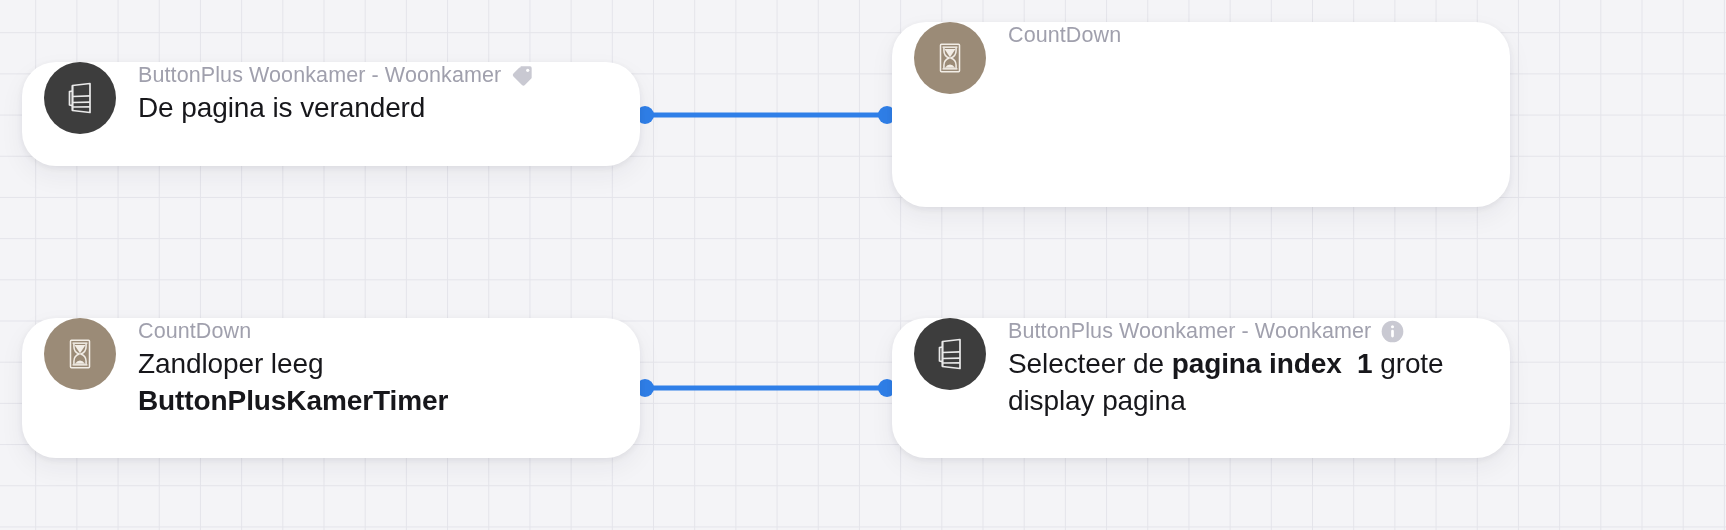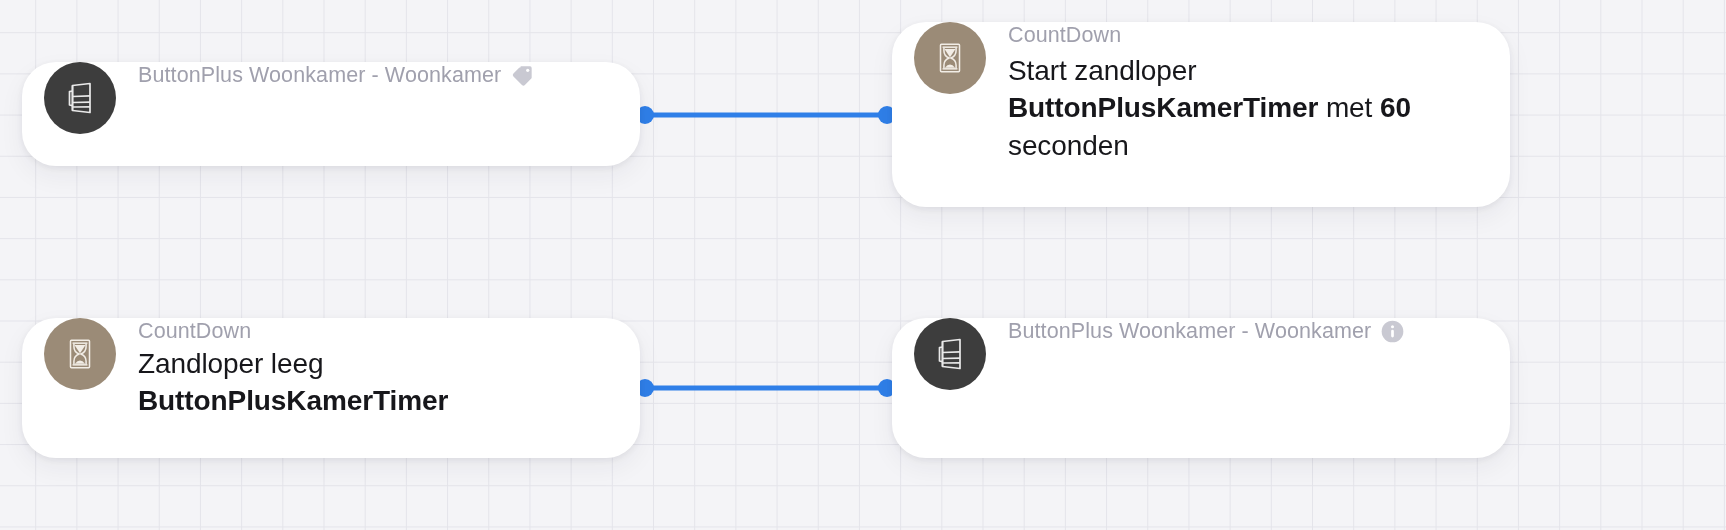--- a/index.html
+++ b/index.html
@@ -161,43 +161,43 @@
       </svg>
     </div>
     <div class="node-body">
       <div class="node-meta">
         <span>ButtonPlus Woonkamer - Woonkamer</span>
         <svg class="tag-icon" viewBox="0 0 24 24" xmlns="http://www.w3.org/2000/svg">
           <path fill="#c9c9d2" d="M10.2 3.2 H19.2 a1.6 1.6 0 0 1 1.6 1.6 V13.8 a2 2 0 0 1 -0.6 1.4 l-5.9 5.9 a2 2 0 0 1 -2.8 0 l-8.2 -8.2 a2 2 0 0 1 0 -2.8 l5.5 -5.5 a2 2 0 0 1 1.4 -0.6 Z"></path>
           <circle cx="17" cy="7" r="1.55" fill="#ffffff"></circle>
         </svg>
       </div>
+      <div class="node-title">
+        <span>De pagina is veranderd</span>
+      </div>
     </div>
   </div>
 
   <div class="node" id="node-action-start-timer">
     <div class="node-avatar avatar-tan">
       <svg class="glyph" width="38" height="38" viewBox="0 0 40 40" xmlns="http://www.w3.org/2000/svg">
         <g fill="none" stroke="#f2ede6" stroke-width="1.6" stroke-linejoin="round">
           <rect x="10" y="5.5" width="20" height="29" rx="1"></rect>
           <path d="M12.2 8.6 H27.8"></path>
           <path d="M12.2 31.4 H27.8"></path>
           <path d="M13.6 9.6 L13.6 12.4 Q13.6 18 19.2 20 Q13.6 22 13.6 27.6 L13.6 30.4"></path>
           <path d="M26.4 9.6 L26.4 12.4 Q26.4 18 20.8 20 Q26.4 22 26.4 27.6 L26.4 30.4"></path>
         </g>
         <path fill="#f2ede6" d="M14.2 10.4 H25.8 L20 19.2 Z"></path>
         <path fill="#f2ede6" d="M14.6 30.2 Q20 23.6 25.4 30.2 Z"></path>
       </svg>
     </div>
     <div class="node-body">
       <div class="node-meta">
         <span>CountDown</span>
-      </div>
-      <div class="node-title">
-        <span>Start zandloper </span><b>ButtonPlusKamerTimer</b><span> met </span><b>60</b><span> seconden</span>
       </div>
     </div>
   </div>
 
   <div class="node" id="node-trigger-timer-finished">
     <div class="node-avatar avatar-tan">
       <svg class="glyph" width="38" height="38" viewBox="0 0 40 40" xmlns="http://www.w3.org/2000/svg">
         <g fill="none" stroke="#f2ede6" stroke-width="1.6" stroke-linejoin="round">
           <rect x="10" y="5.5" width="20" height="29" rx="1"></rect>
           <path d="M12.2 8.6 H27.8"></path>
@@ -234,16 +234,19 @@
     </div>
     <div class="node-body">
       <div class="node-meta">
         <span>ButtonPlus Woonkamer - Woonkamer</span>
         <svg class="info-icon" viewBox="0 0 24 24" xmlns="http://www.w3.org/2000/svg">
           <circle cx="12" cy="12" r="10.4" fill="#c9c9d2"></circle>
           <circle cx="12" cy="7.4" r="1.45" fill="#ffffff"></circle>
           <rect x="10.7" y="10.3" width="2.6" height="7.4" rx="1.3" fill="#ffffff"></rect>
         </svg>
       </div>
+      <div class="node-title">
+        <span>Selecteer de </span><b>pagina index</b><span>&nbsp; </span><b>1</b><span> grote display pagina</span>
+      </div>
     </div>
   </div>
 
 </div>
 
 </body></html>

